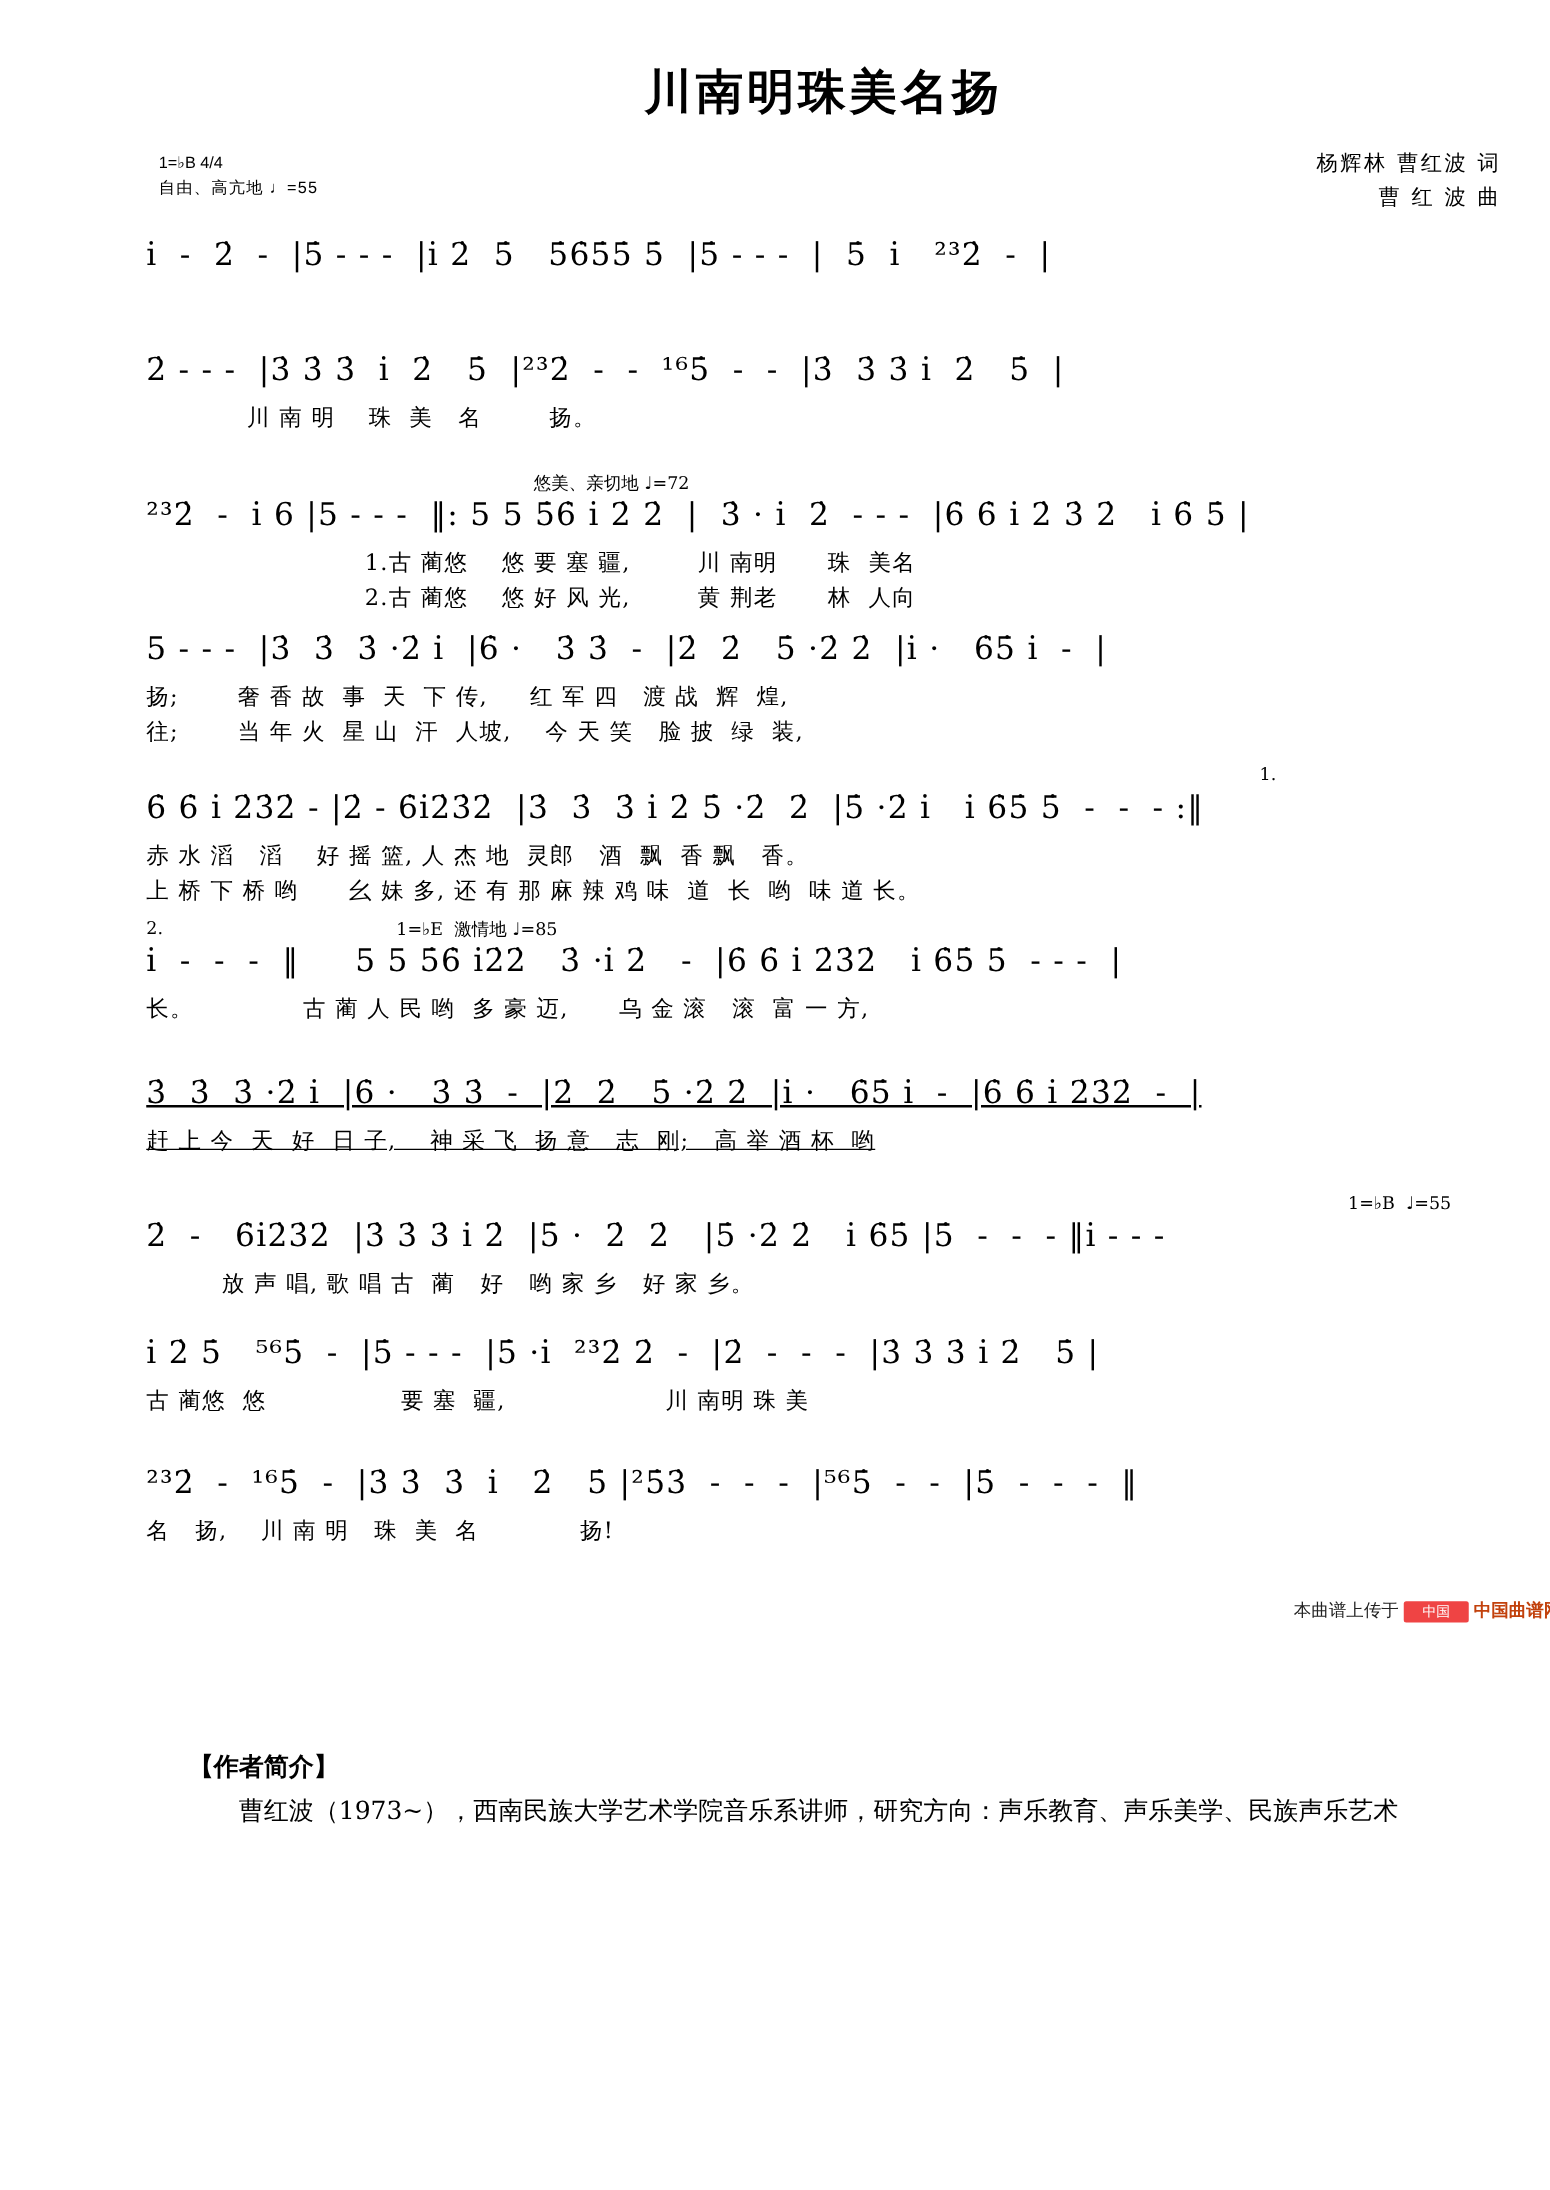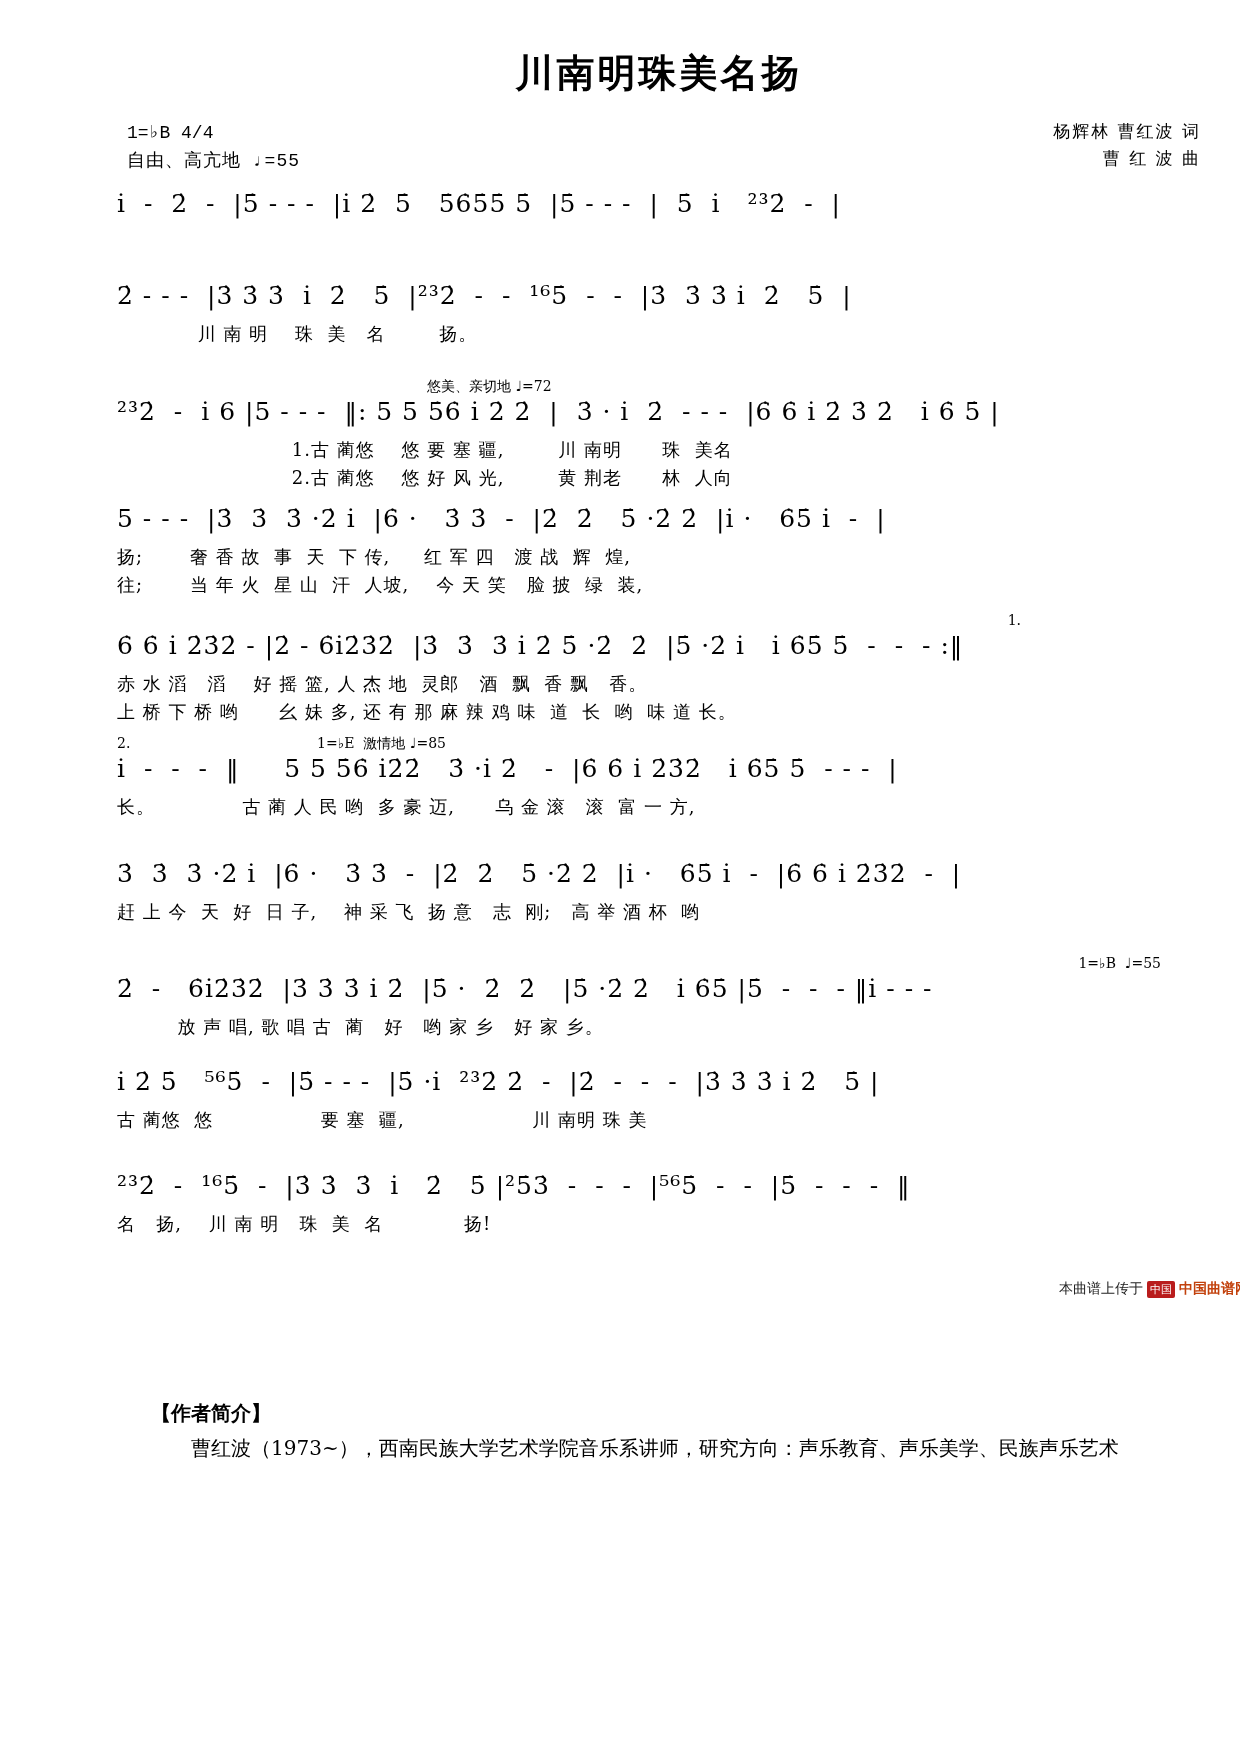--- a/index.html
+++ b/index.html
@@ -31,22 +31,22 @@
     font-size: 38px;
     font-weight: bold;
     letter-spacing: 3px;
     font-family: "DejaVu Serif", serif;
   }
   
   .key-sig {
     position: absolute;
     left: 88px;
     top: 120px;
-    font-size: 18px;
-    font-family: Liberation Mono, monospace;
+    font-size: 13px;
+    font-family: Liberation Sans, sans-serif;
     line-height: 1.55;
   }
   .key-sig .row2 { letter-spacing: 1px; }
   .credits {
     position: absolute;
     right: 78px;
     top: 118px;
     font-size: 17px;
     text-align: right;
     line-height: 1.6;
@@ -100,24 +100,24 @@
     font-size: 14px;
     font-family: "DejaVu Serif", serif;
     color: #222;
     display: flex;
     align-items: center;
     gap: 4px;
     justify-content: flex-end;
   }
   .site-credit .logo-box {
     display: inline-block;
-    background: #b91c1c;
+    background: #ef4444;
     color: #fff;
     font-size: 11px;
-    padding: 1px 3px;
+    padding: 1px 15px;
     border-radius: 2px;
   }
   .site-credit .sitename { color: #c2410c; font-weight: bold; }
 </style>
 </head>
 <body>
 
 <div class="page">
 
   <div class="title">川南明珠美名扬</div>
@@ -161,21 +161,21 @@
     <div class="lyric">上 桥 下 桥 哟      幺 妹 多, 还 有 那 麻 辣 鸡 味  道  长  哟  味 道 长。</div>
   </div>
 
   <div class="system" style="top:735px;">
     <div class="tempo-mark">2.</div>
     <div class="tempo-mark" style="padding-left:200px;margin-top:-20px;">1=♭E  激情地 ♩=85</div>
     <div class="notes">i̇  -  -  -  ‖     5 5 5̇6̇ i̇2̇2̇   3̇ ·i̇ 2̇   -  |6̇ 6̇ i̇ 2̇3̇2̇   i̇ 6̇5̇ 5̇  - - -  |</div>
     <div class="lyric">长。             古 蔺 人 民 哟  多 豪 迈,      乌 金 滚   滚  富 一 方,</div>
   </div>
 
-  <div class="system" style="top:860px;">
+  <div class="system" style="top:860px;text-decoration:underline;">
     <div class="notes">3̇  3̇  3̇ ·2̇ i̇  |6̇ ·   3̇ 3̇  -  |2̇  2̇   5̇ ·2̇ 2̇  |i̇ ·   6̇5̇ i̇  -  |6̇ 6̇ i̇ 2̇3̇2̇  -  |</div>
     <div class="lyric">赶 上 今  天  好  日 子,    神 采 飞  扬 意   志  刚;   高 举 酒 杯  哟</div>
   </div>
 
   <div class="system" style="top:955px;">
     <div class="tempo-mark" style="text-align:right;padding-right:40px;">1=♭B  ♩=55</div>
     <div class="notes">2̇  -   6̇i̇2̇3̇2̇  |3̇ 3̇ 3̇ i̇ 2̇  |5̇ ·  2̇  2̇   |5̇ ·2̇ 2̇   i̇ 6̇5̇ |5̇  -  -  - ‖i̇ - - -</div>
     <div class="lyric">         放 声 唱, 歌 唱 古  蔺   好   哟 家 乡   好 家 乡。</div>
   </div>
 

